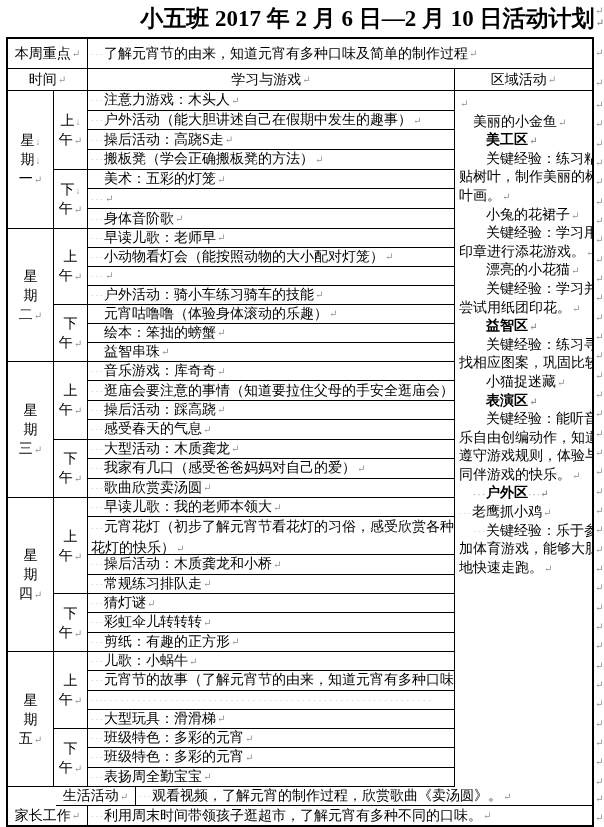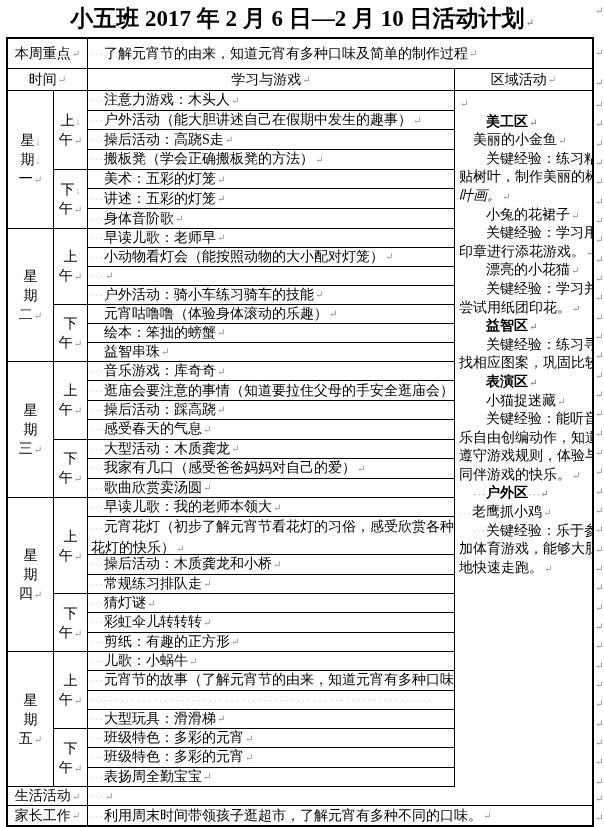--- a/index.html
+++ b/index.html
@@ -1,21 +1,21 @@
 <!DOCTYPE html>
 <html><head>
 <meta charset="utf-8">
 <style>
   * { margin:0; padding:0; box-sizing:border-box; }
   html,body { width:604px; height:827px; }
   body {
     background:#fff; color:#000; position:relative; overflow:hidden;
     font-family:"Liberation Serif","DejaVu Serif",serif;
   }
-  .title-line { position:absolute; top:3px; left:0; width:604px; text-align:center;
+  .title-line { position:absolute; top:3px; left:0; width:604px; text-align:right;
     font-size:23px; font-weight:bold; white-space:nowrap; }
   .doc-table { position:absolute; left:6px; top:37px; width:588px; height:790px;
     border:2px solid #000; background:#fff; }
   .t-row { display:flex; border-bottom:1px solid #000; }
   .focus-row { height:30px; }
   .header-row { height:22px; }
   .lab-cell { width:80px; border-right:1px solid #000; display:flex;
     align-items:center; justify-content:center; font-size:14px; flex-shrink:0; }
   .span-cell { flex:1; display:flex; align-items:center; padding-left:3px;
     font-size:14px; white-space:nowrap; overflow:hidden; }
@@ -130,21 +130,20 @@
                 <div class="day-char">午<span class="eol">↵</span></div>
               </div>
               <div class="rows">
                 <div class="content-row">
                   <span class="dots empty"></span>
                   <span class="rtxt">美术：五彩的灯笼</span>
                   <span class="eol">↵</span>
                 </div>
                 <div class="content-row">
                   <span class="dots">····</span>
-                  <span class="rtxt">讲述：五彩的灯笼</span>
                   <span class="eol">↵</span>
                 </div>
                 <div class="content-row">
                   <span class="dots">····</span>
                   <span class="rtxt">身体音阶歌</span>
                   <span class="eol">↵</span>
                 </div>
               </div>
             </div>
           </div>
@@ -377,54 +376,55 @@
                   <span class="rtxt">表扬周全勤宝宝</span>
                   <span class="eol">↵</span>
                 </div>
               </div>
             </div>
           </div>
         </div>
       </div>
     <div class="region-cell">
         <div class="r-line" style="padding-left: 2px;"><span class="rtxt"></span><span class="eol">↵</span></div>
+        <div class="r-line" style="padding-left: 16px;"><span class="rtxt">美丽的小金鱼</span><span class="eol">↵</span></div>
         <div class="r-line bold" style="padding-left: 29px;"><span class="rtxt">美工区</span><span class="eol">↵</span></div>
-        <div class="r-line" style="padding-left: 16px;"><span class="rtxt">美丽的小金鱼</span><span class="eol">↵</span></div>
         <div class="r-line" style="padding-left: 29px;"><span class="rtxt">关键经验：练习粘</span></div>
         <div class="r-line" style="padding-left: 2px;"><span class="rtxt">贴树叶，制作美丽的树</span></div>
-        <div class="r-line" style="padding-left: 2px; font-style: italic;"><span class="rtxt">叶画。</span><span class="eol">↵</span></div>
+        <div class="r-line" style="padding-left: 2px;"><span class="rtxt">叶画。</span><span class="eol">↵</span></div>
         <div class="r-line" style="padding-left: 29px;"><span class="rtxt">小兔的花裙子</span><span class="eol">↵</span></div>
         <div class="r-line" style="padding-left: 29px;"><span class="rtxt">关键经验：学习用</span></div>
         <div class="r-line" style="padding-left: 2px;"><span class="rtxt">印章进行添花游戏。</span><span class="eol">↵</span></div>
         <div class="r-line" style="padding-left: 29px;"><span class="rtxt">漂亮的小花猫</span><span class="eol">↵</span></div>
         <div class="r-line" style="padding-left: 29px;"><span class="rtxt">关键经验：学习并</span></div>
         <div class="r-line" style="padding-left: 2px;"><span class="rtxt">尝试用纸团印花。</span><span class="eol">↵</span></div>
         <div class="r-line bold" style="padding-left: 29px;"><span class="rtxt">益智区</span><span class="eol">↵</span></div>
         <div class="r-line" style="padding-left: 29px;"><span class="rtxt">关键经验：练习寻</span></div>
         <div class="r-line" style="padding-left: 2px;"><span class="rtxt">找相应图案，巩固比较</span></div>
+        <div class="r-line" style="padding-left: 29px;"><span class="rtxt">小猫捉迷藏</span><span class="eol">↵</span></div>
         <div class="r-line bold" style="padding-left: 29px;"><span class="rtxt">表演区</span><span class="eol">↵</span></div>
-        <div class="r-line" style="padding-left: 29px;"><span class="rtxt">小猫捉迷藏</span><span class="eol">↵</span></div>
         <div class="r-line" style="padding-left: 29px;"><span class="rtxt">关键经验：能听音</span></div>
         <div class="r-line" style="padding-left: 2px;"><span class="rtxt">乐自由创编动作，知道</span></div>
         <div class="r-line" style="padding-left: 2px;"><span class="rtxt">遵守游戏规则，体验与</span></div>
         <div class="r-line" style="padding-left: 2px;"><span class="rtxt">同伴游戏的快乐。</span><span class="eol">↵</span></div>
         <div class="r-line bold" style="padding-left: 16px;"><span class="dots">····</span><span class="rtxt">户外区</span><span class="dots post">···</span><span class="eol">↵</span></div>
         <div class="r-line" style="padding-left: 2px;"><span class="dots">····</span><span class="rtxt">老鹰抓小鸡</span><span class="eol">↵</span></div>
         <div class="r-line" style="padding-left: 16px;"><span class="dots">····</span><span class="rtxt">关键经验：乐于参</span></div>
         <div class="r-line" style="padding-left: 2px;"><span class="rtxt">加体育游戏，能够大胆</span></div>
         <div class="r-line" style="padding-left: 2px;"><span class="rtxt">地快速走跑。</span><span class="eol">↵</span></div>
       </div>
   </div>
-  <div class="t-row" style="height:19px;">
+  <div class="t-row" style="height:19px;margin-left:48px;">
     <div class="lab-cell">
       <span>生活活动</span>
         <span class="eol">↵</span>
     </div>
     <div class="span-cell">
       <span class="dots">····</span>
+      <span>观看视频，了解元宵的制作过程，欣赏歌曲《卖汤圆》。</span>
         <span class="eol">↵</span>
     </div>
   </div>
   <div class="t-row" style="height:19px;border-bottom:none;">
     <div class="lab-cell">
       <span>家长工作</span>
         <span class="eol">↵</span>
     </div>
     <div class="span-cell">
       <span class="dots">····</span>

